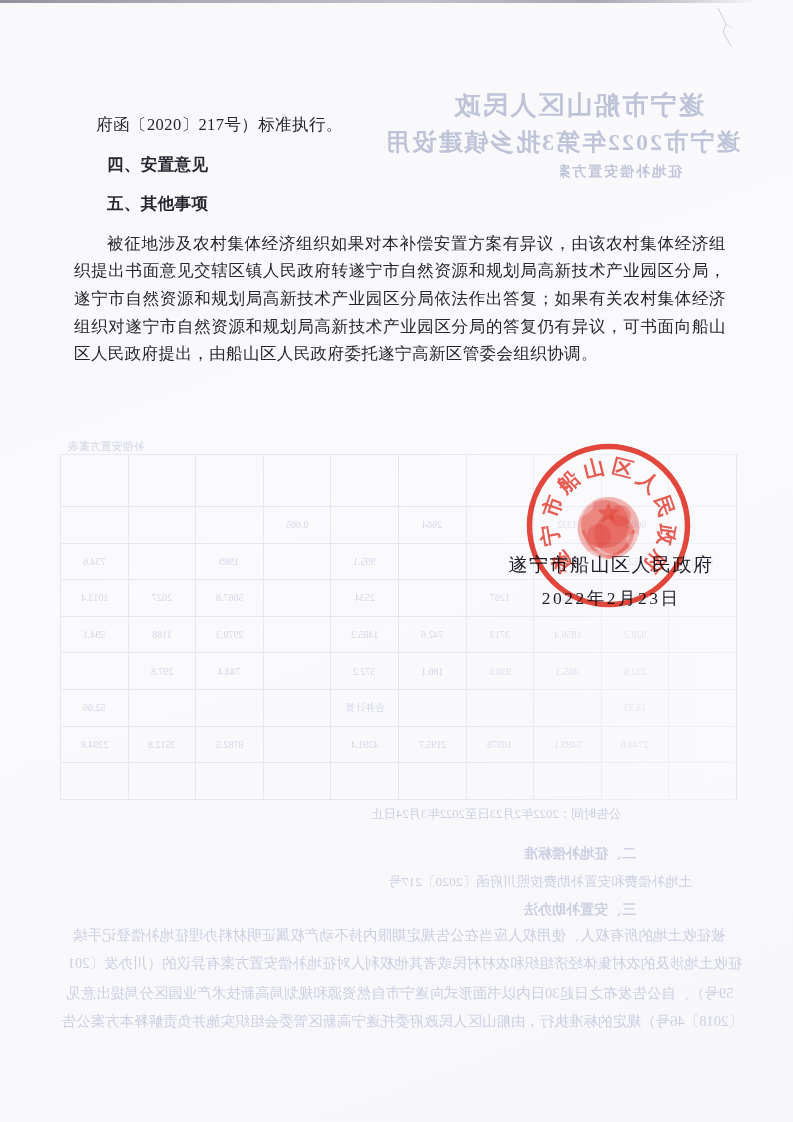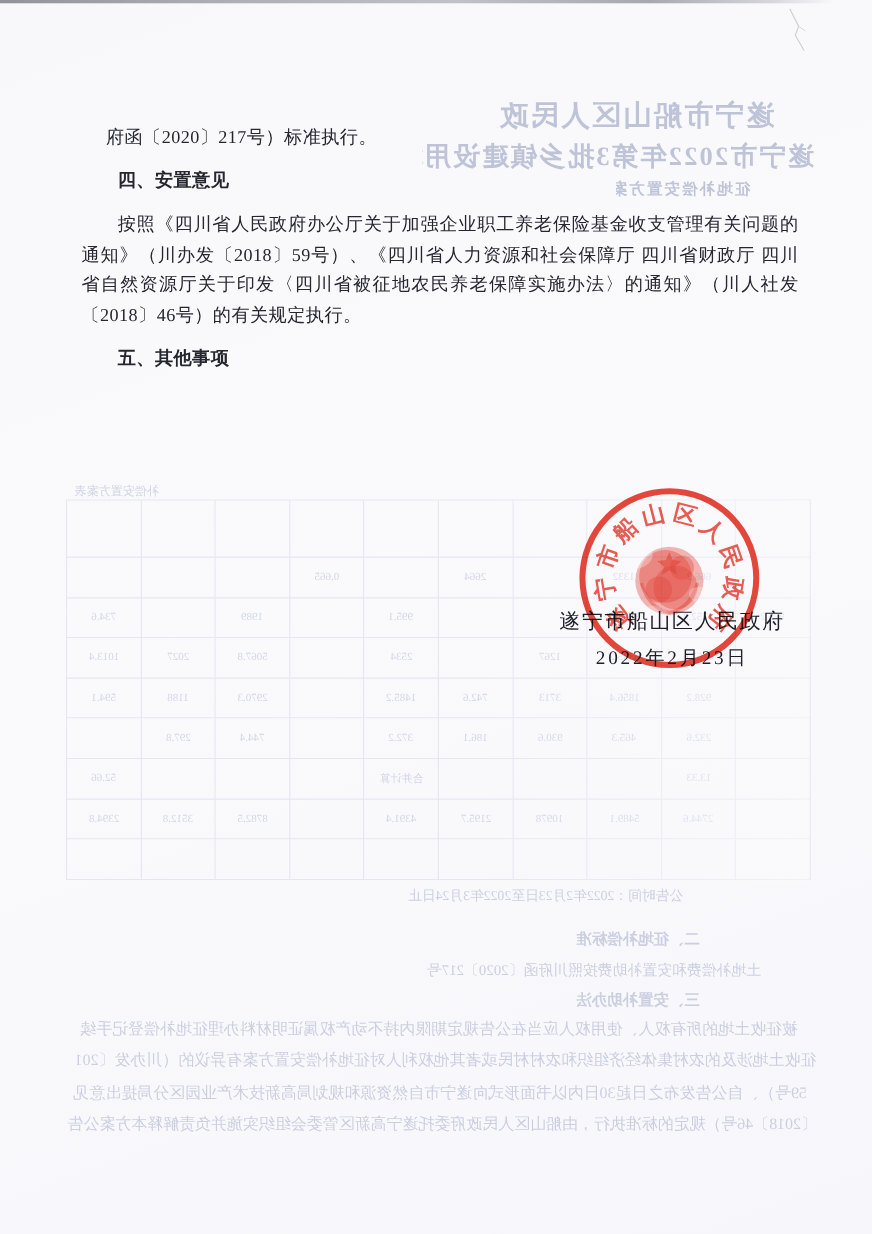--- a/index.html
+++ b/index.html
@@ -277,22 +277,22 @@
         <div class="bt-cell"></div>
         <div class="bt-cell"></div>
         <div class="bt-cell"></div>
       </div>
       <div class="bleed-fade" style="left: 60px; top: 454px; width: 676px; height: 346.8px;"></div>
     </div>
 
   <div class="content" id="paragraphs">
       <p class="para continuation">府函〔2020〕217号）标准执行。</p>
       <p class="para heading">四、安置意见</p>
-      <p class="para body">按照《四川省人民政府办公厅关于加强企业职工养老保险基金收支管理有关问题的通知》（川办发〔2018〕59号）、《四川省人力资源和社会保障厅 四川省财政厅 四川省自然资源厅关于印发〈四川省被征地农民养老保障实施办法〉的通知》（川人社发〔2018〕46号）的有关规定执行。</p>
       <p class="para heading">五、其他事项</p>
+      <p class="para body">被征地涉及农村集体经济组织如果对本补偿安置方案有异议，由该农村集体经济组织提出书面意见交辖区镇人民政府转遂宁市自然资源和规划局高新技术产业园区分局，遂宁市自然资源和规划局高新技术产业园区分局依法作出答复；如果有关农村集体经济组织对遂宁市自然资源和规划局高新技术产业园区分局的答复仍有异议，可书面向船山区人民政府提出，由船山区人民政府委托遂宁高新区管委会组织协调。</p>
     </div>
 
   <div class="signature">
     <div class="sig-name">遂宁市船山区人民政府</div>
     <div class="sig-date">2022年2月23日</div>
   </div>
 
   <svg class="seal" id="seal-svg" viewBox="0 0 175 175">
 
     <circle cx="87.5" cy="87.5" r="79" fill="none" stroke-width="5.5" stroke="#e6382a"></circle>

